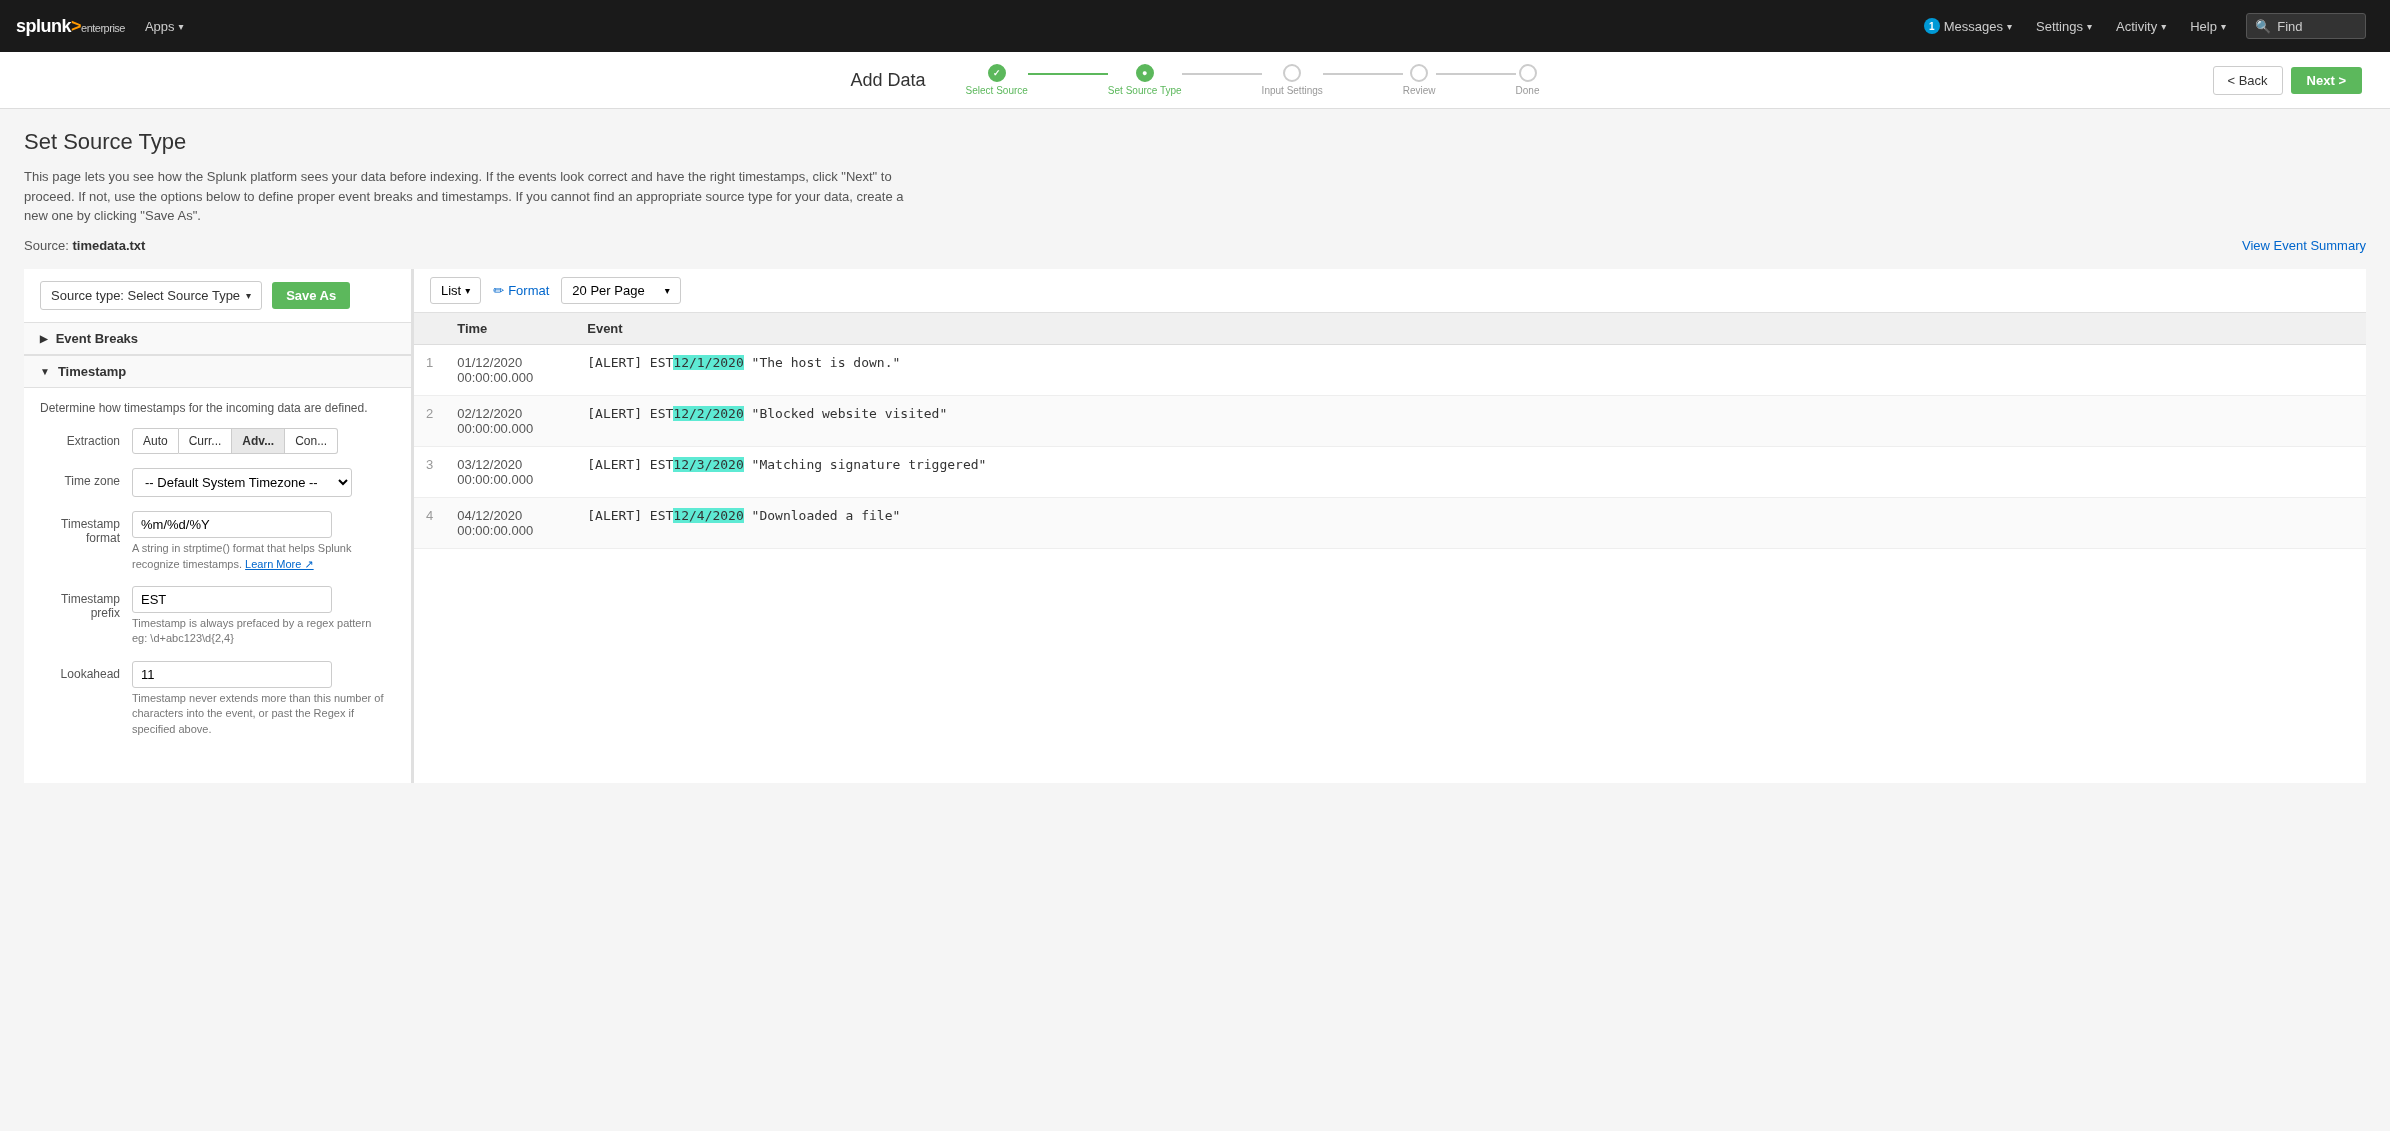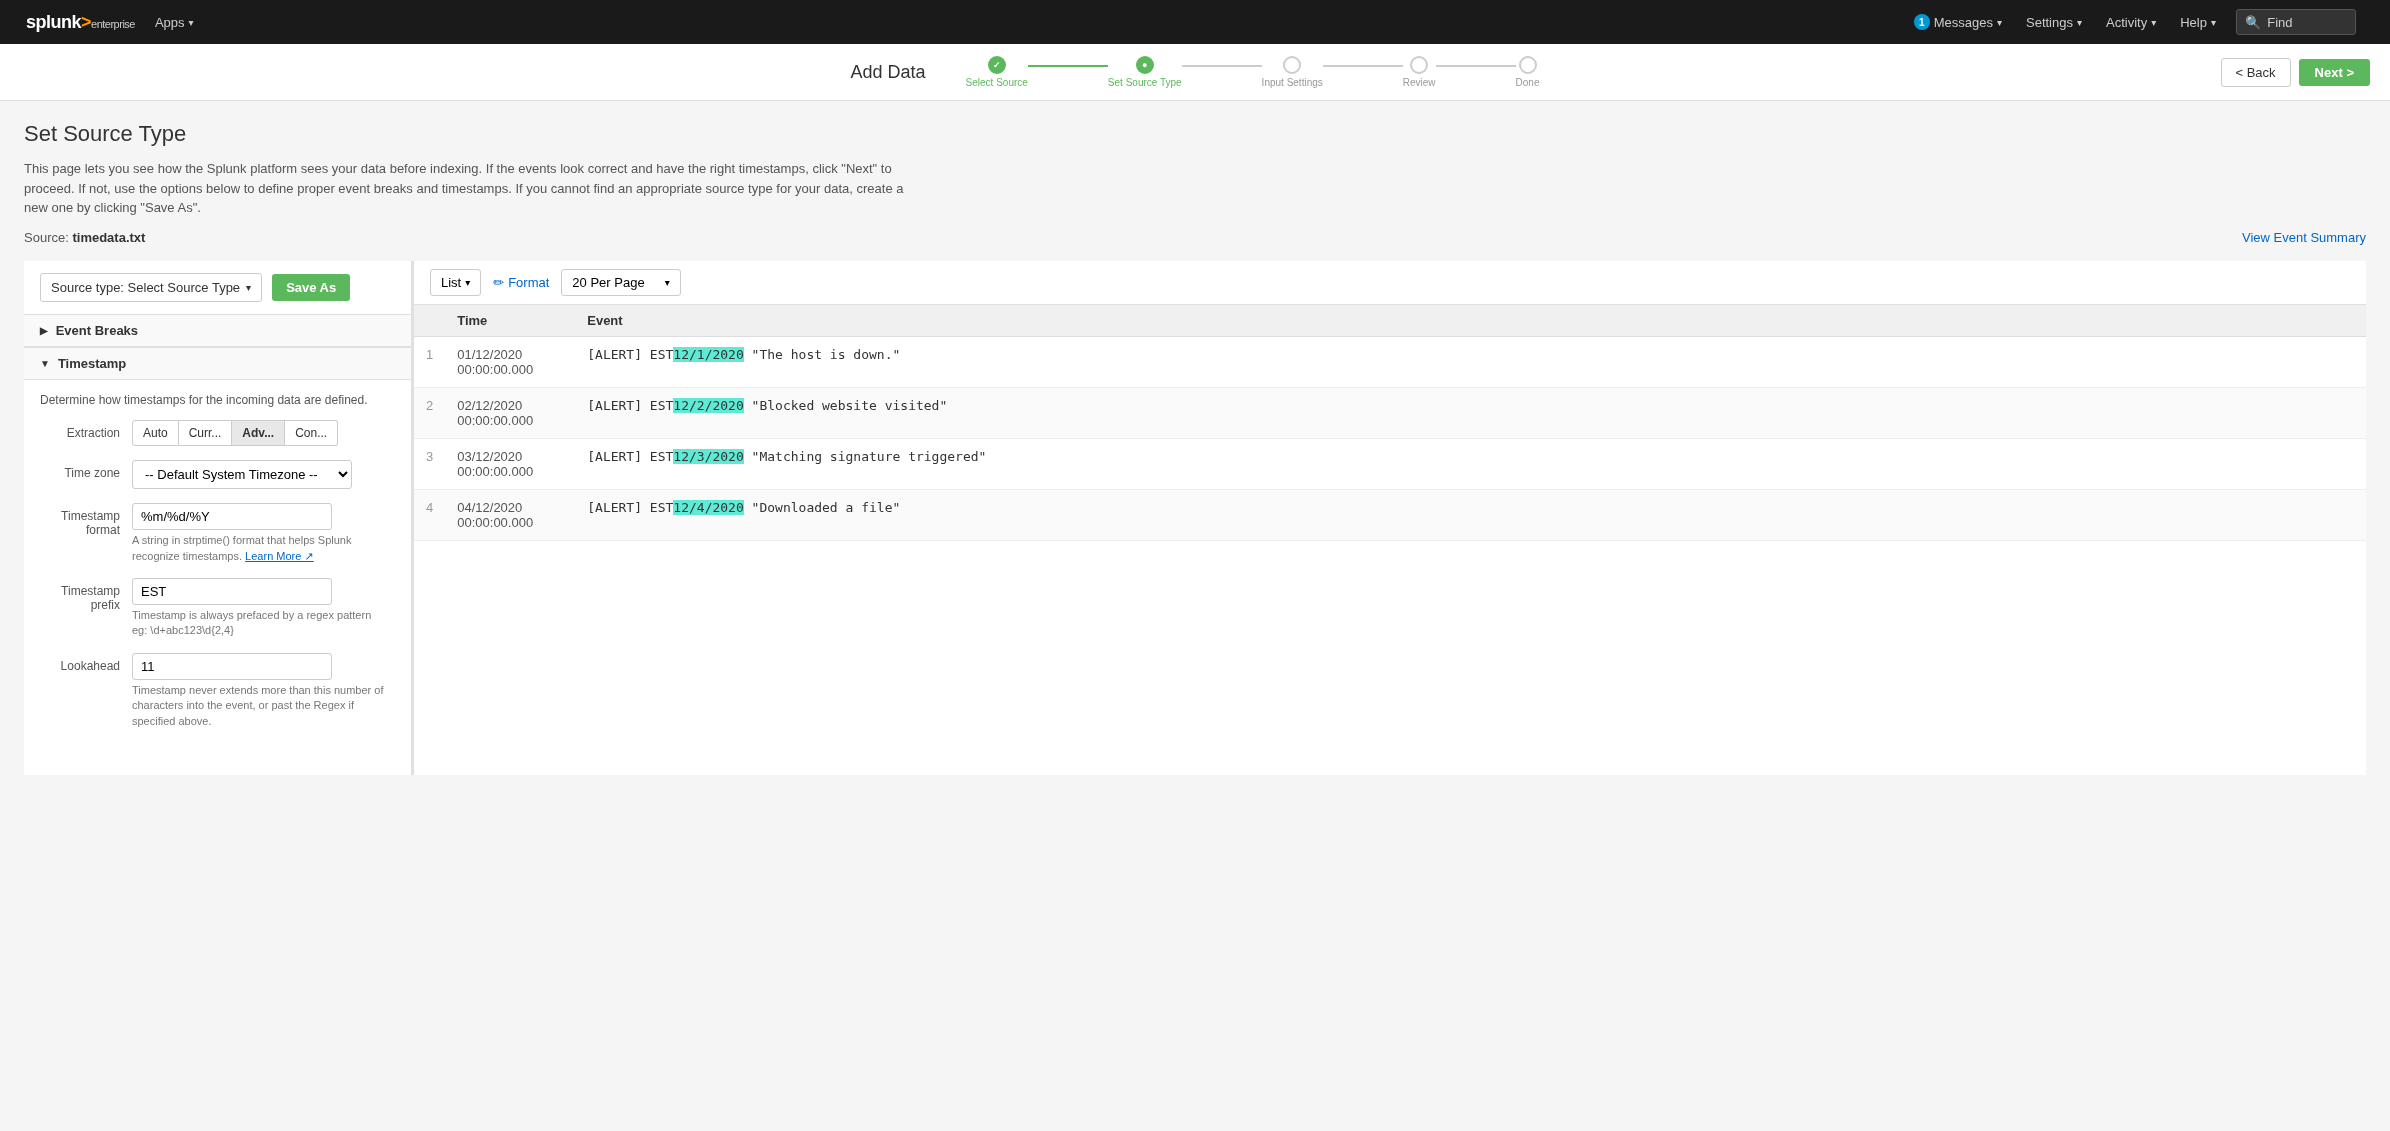--- a/index.html
+++ b/index.html
@@ -2,24 +2,24 @@
 <html><head>
   <meta charset="utf-8">
   <style>
     * { box-sizing: border-box; margin: 0; padding: 0; }
     body { font-family: Arial, sans-serif; font-size: 13px; background: #f5f5f5; color: #333; }
 
     
     .top-nav {
       background: #1a1a1a;
       color: #fff;
-      height: 44px;
-      display: flex;
-      align-items: center;
-      padding: 0 26px;
+      height: 52px;
+      display: flex;
+      align-items: center;
+      padding: 0 16px;
       gap: 0;
       position: relative;
     }
     .nav-logo {
       display: flex;
       align-items: center;
       margin-right: 8px;
     }
     .splunk-logo {
       font-size: 18px;
@@ -111,21 +111,21 @@
     .step-circle.active { background: #5cb85c; border-color: #5cb85c; }
     .step-circle.completed { background: #5cb85c; border-color: #5cb85c; }
     .step-line {
       width: 80px;
       height: 2px;
       background: #ccc;
     }
     .step-line.completed { background: #5cb85c; }
     .wizard-nav-buttons {
       position: absolute;
-      right: 20px;
+      right: 28px;
       display: flex;
       align-items: center;
       gap: 8px;
     }
     .btn-back {
       border: 1px solid #ccc;
       background: #fff;
       color: #333;
       padding: 6px 14px;
       border-radius: 3px;

